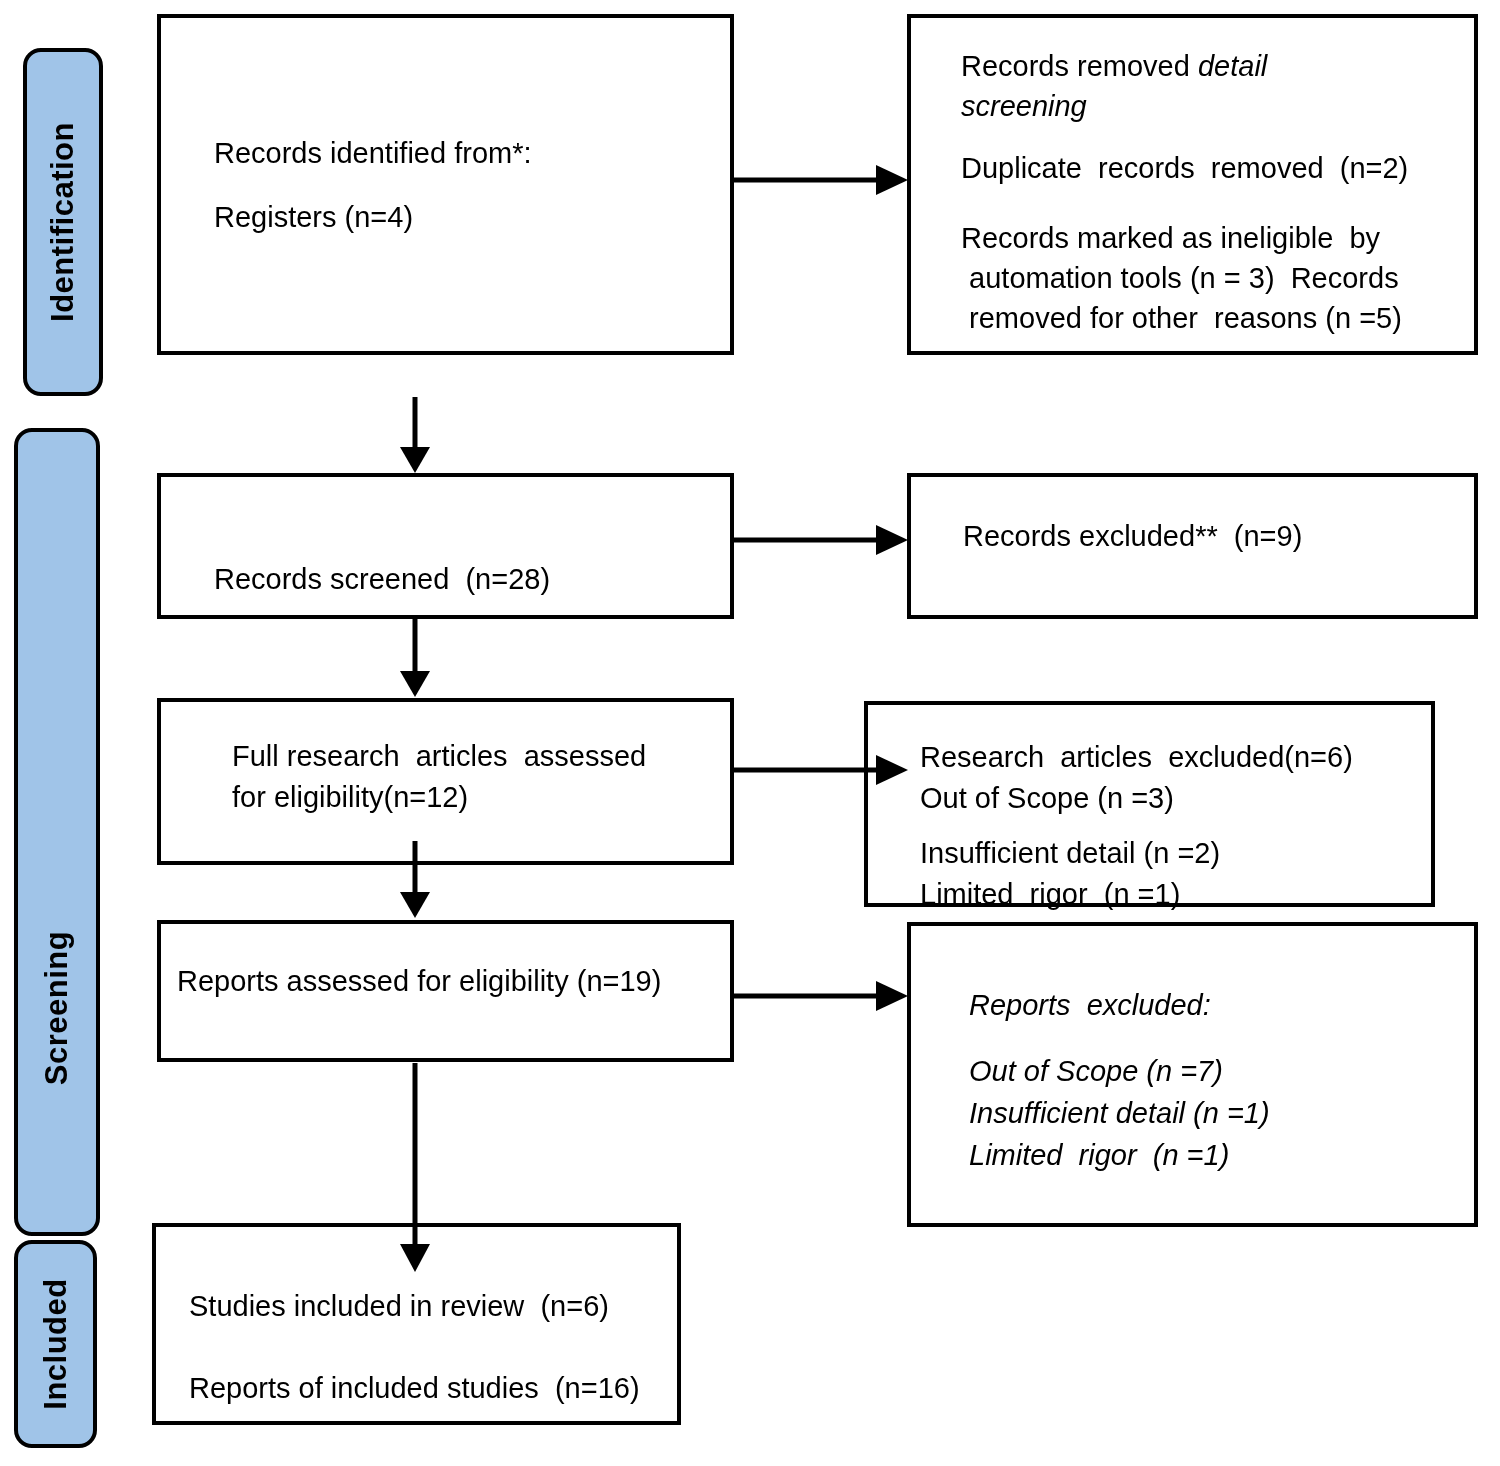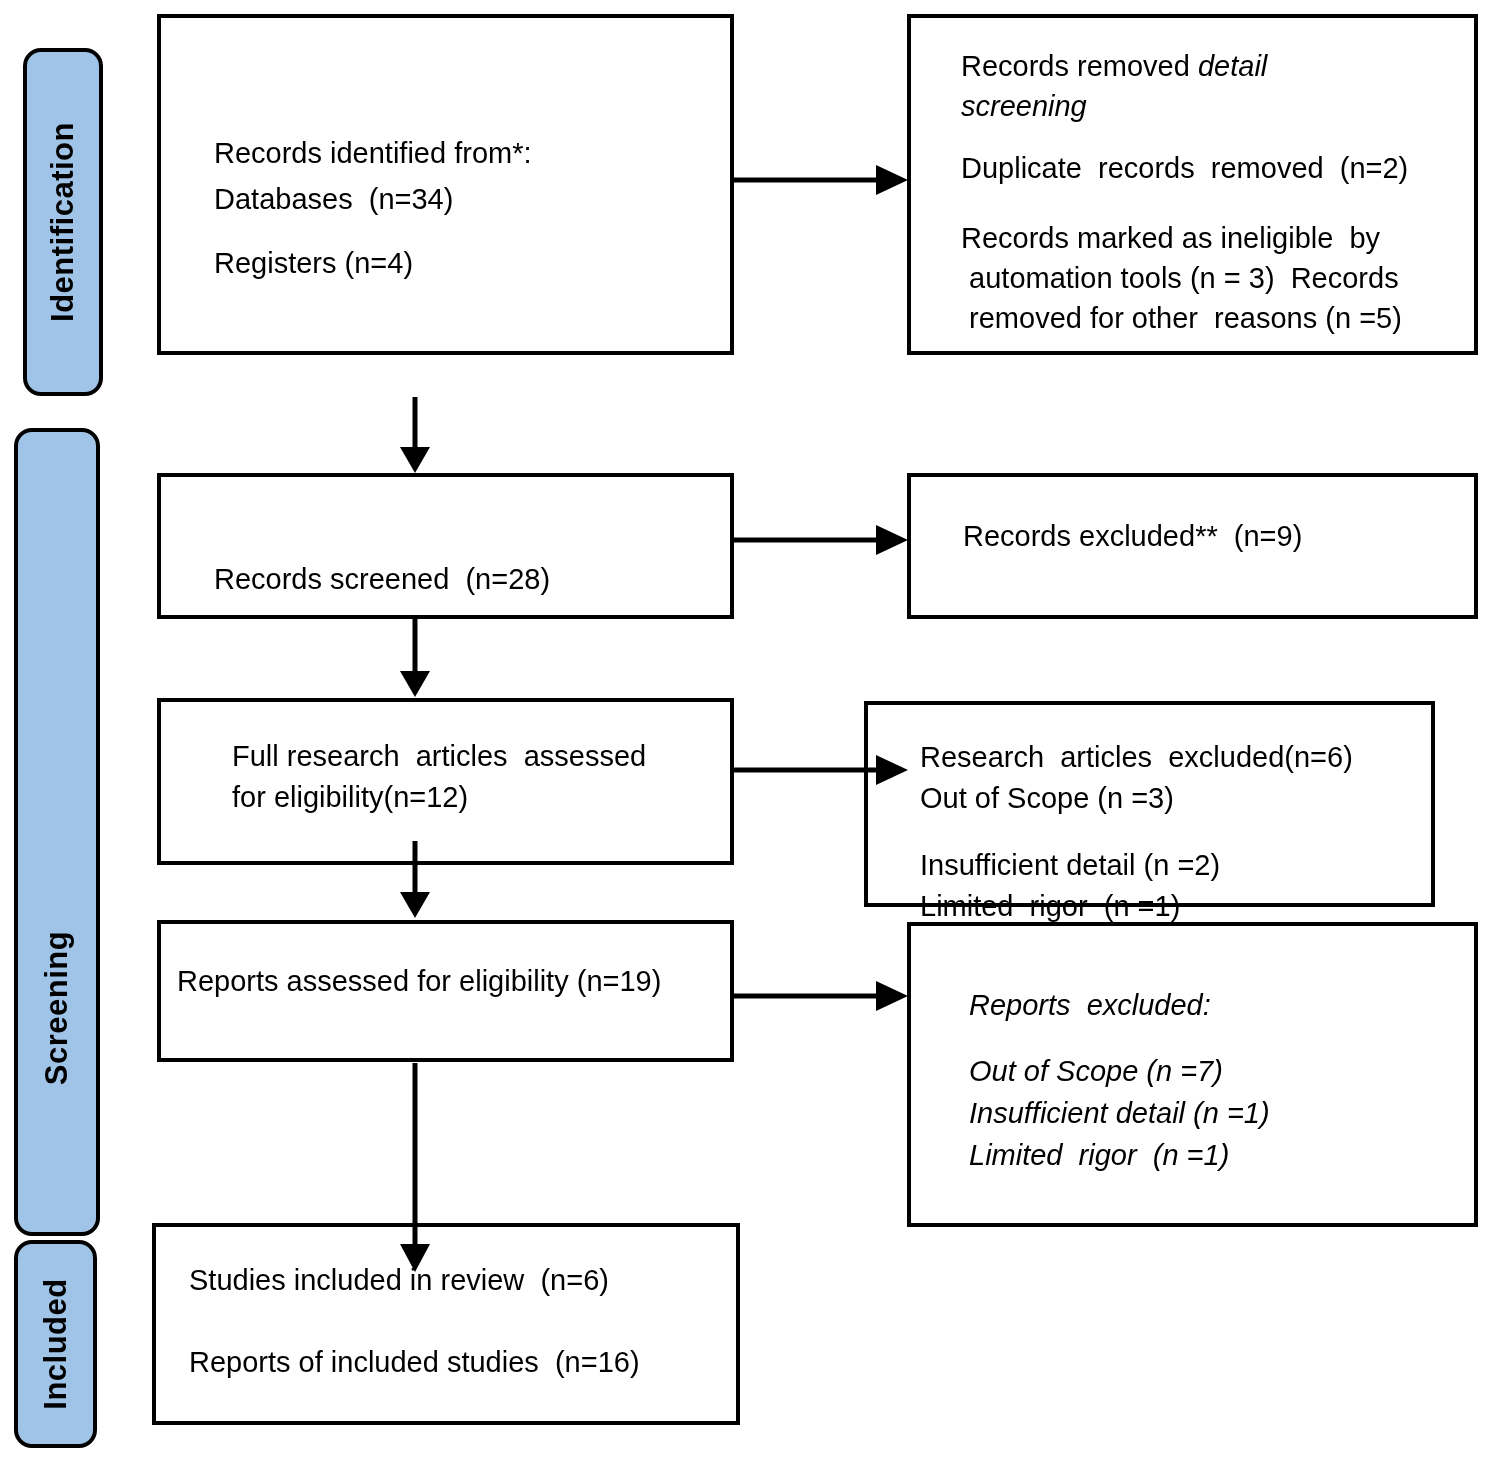--- a/index.html
+++ b/index.html
@@ -59,30 +59,30 @@
   #box-c .line { line-height:42px;margin-top:43px; }
 
   #box-d { left:907px; top:473px;  width:571px; height:146px; padding:38px 10px 0 52px; }
   #box-d .line { line-height:42px; }
 
   #box-e { left:157px; top:698px;  width:577px; height:167px; padding:34px 15px 0 71px; }
   #box-e .line { line-height:41px; }
 
   #box-f { left:864px; top:701px;  width:571px; height:206px; padding:32px 10px 0 52px; }
   #box-f .line { line-height:41px; }
-  #box-f .l3 { margin-top:26px; }
+  #box-f .l3 { margin-top:14px; }
 
   #box-g { left:157px; top:920px;  width:577px; height:142px; padding:36px 5px 0 16px; }
   #box-g .line { line-height:42px; }
 
   #box-h { left:907px; top:922px;  width:571px; height:305px; padding:58px 10px 0 58px;font-style:italic; }
   #box-h .line { line-height:42px; }
   #box-h .l1 { margin-top:24px; }
 
-  #box-i { left:152px; top:1223px; width:588px; height:202px; padding:32px 10px 0 33px; }
+  #box-i { left:152px; top:1223px; width:529px; height:202px; padding:58px 10px 0 33px; }
   #box-i .line { line-height:42px; }
   #box-i .l1 { margin-top:40px; }
 
   
   #arrows {
     position:absolute; left:0; top:0;
     width:1500px; height:1466px;
     pointer-events:none;
   }
   #arrows line { stroke:#000000; stroke-width:5px; }
@@ -98,21 +98,20 @@
   </div>
   <div class="stage" id="stage-screening" style="background: rgb(160, 196, 232); border-color: rgb(0, 0, 0);">
     <span class="vlabel">Screening</span>
   </div>
   <div class="stage" id="stage-included" style="background: rgb(160, 196, 232); border-color: rgb(0, 0, 0);">
     <span class="vlabel">Included</span>
   </div>
 
   <div class="box" id="box-a">
     <div class="line l0">Records identified from*:</div>
-    <div class="line l1">Databases  (n=34)</div>
     <div class="line l2">Registers (n=4)</div>
   </div>
 
   <div class="box" id="box-b">
     <div class="line"><span>Records removed </span><span class="italic">detail</span></div>
     <div class="line italic">screening</div>
     <div class="line l2">Duplicate  records  removed  (n=2)</div>
     <div class="line l3">Records marked as ineligible  by</div>
     <div class="line l4"> automation tools (n = 3)  Records</div>
     <div class="line l5"> removed for other  reasons (n =5)</div>

